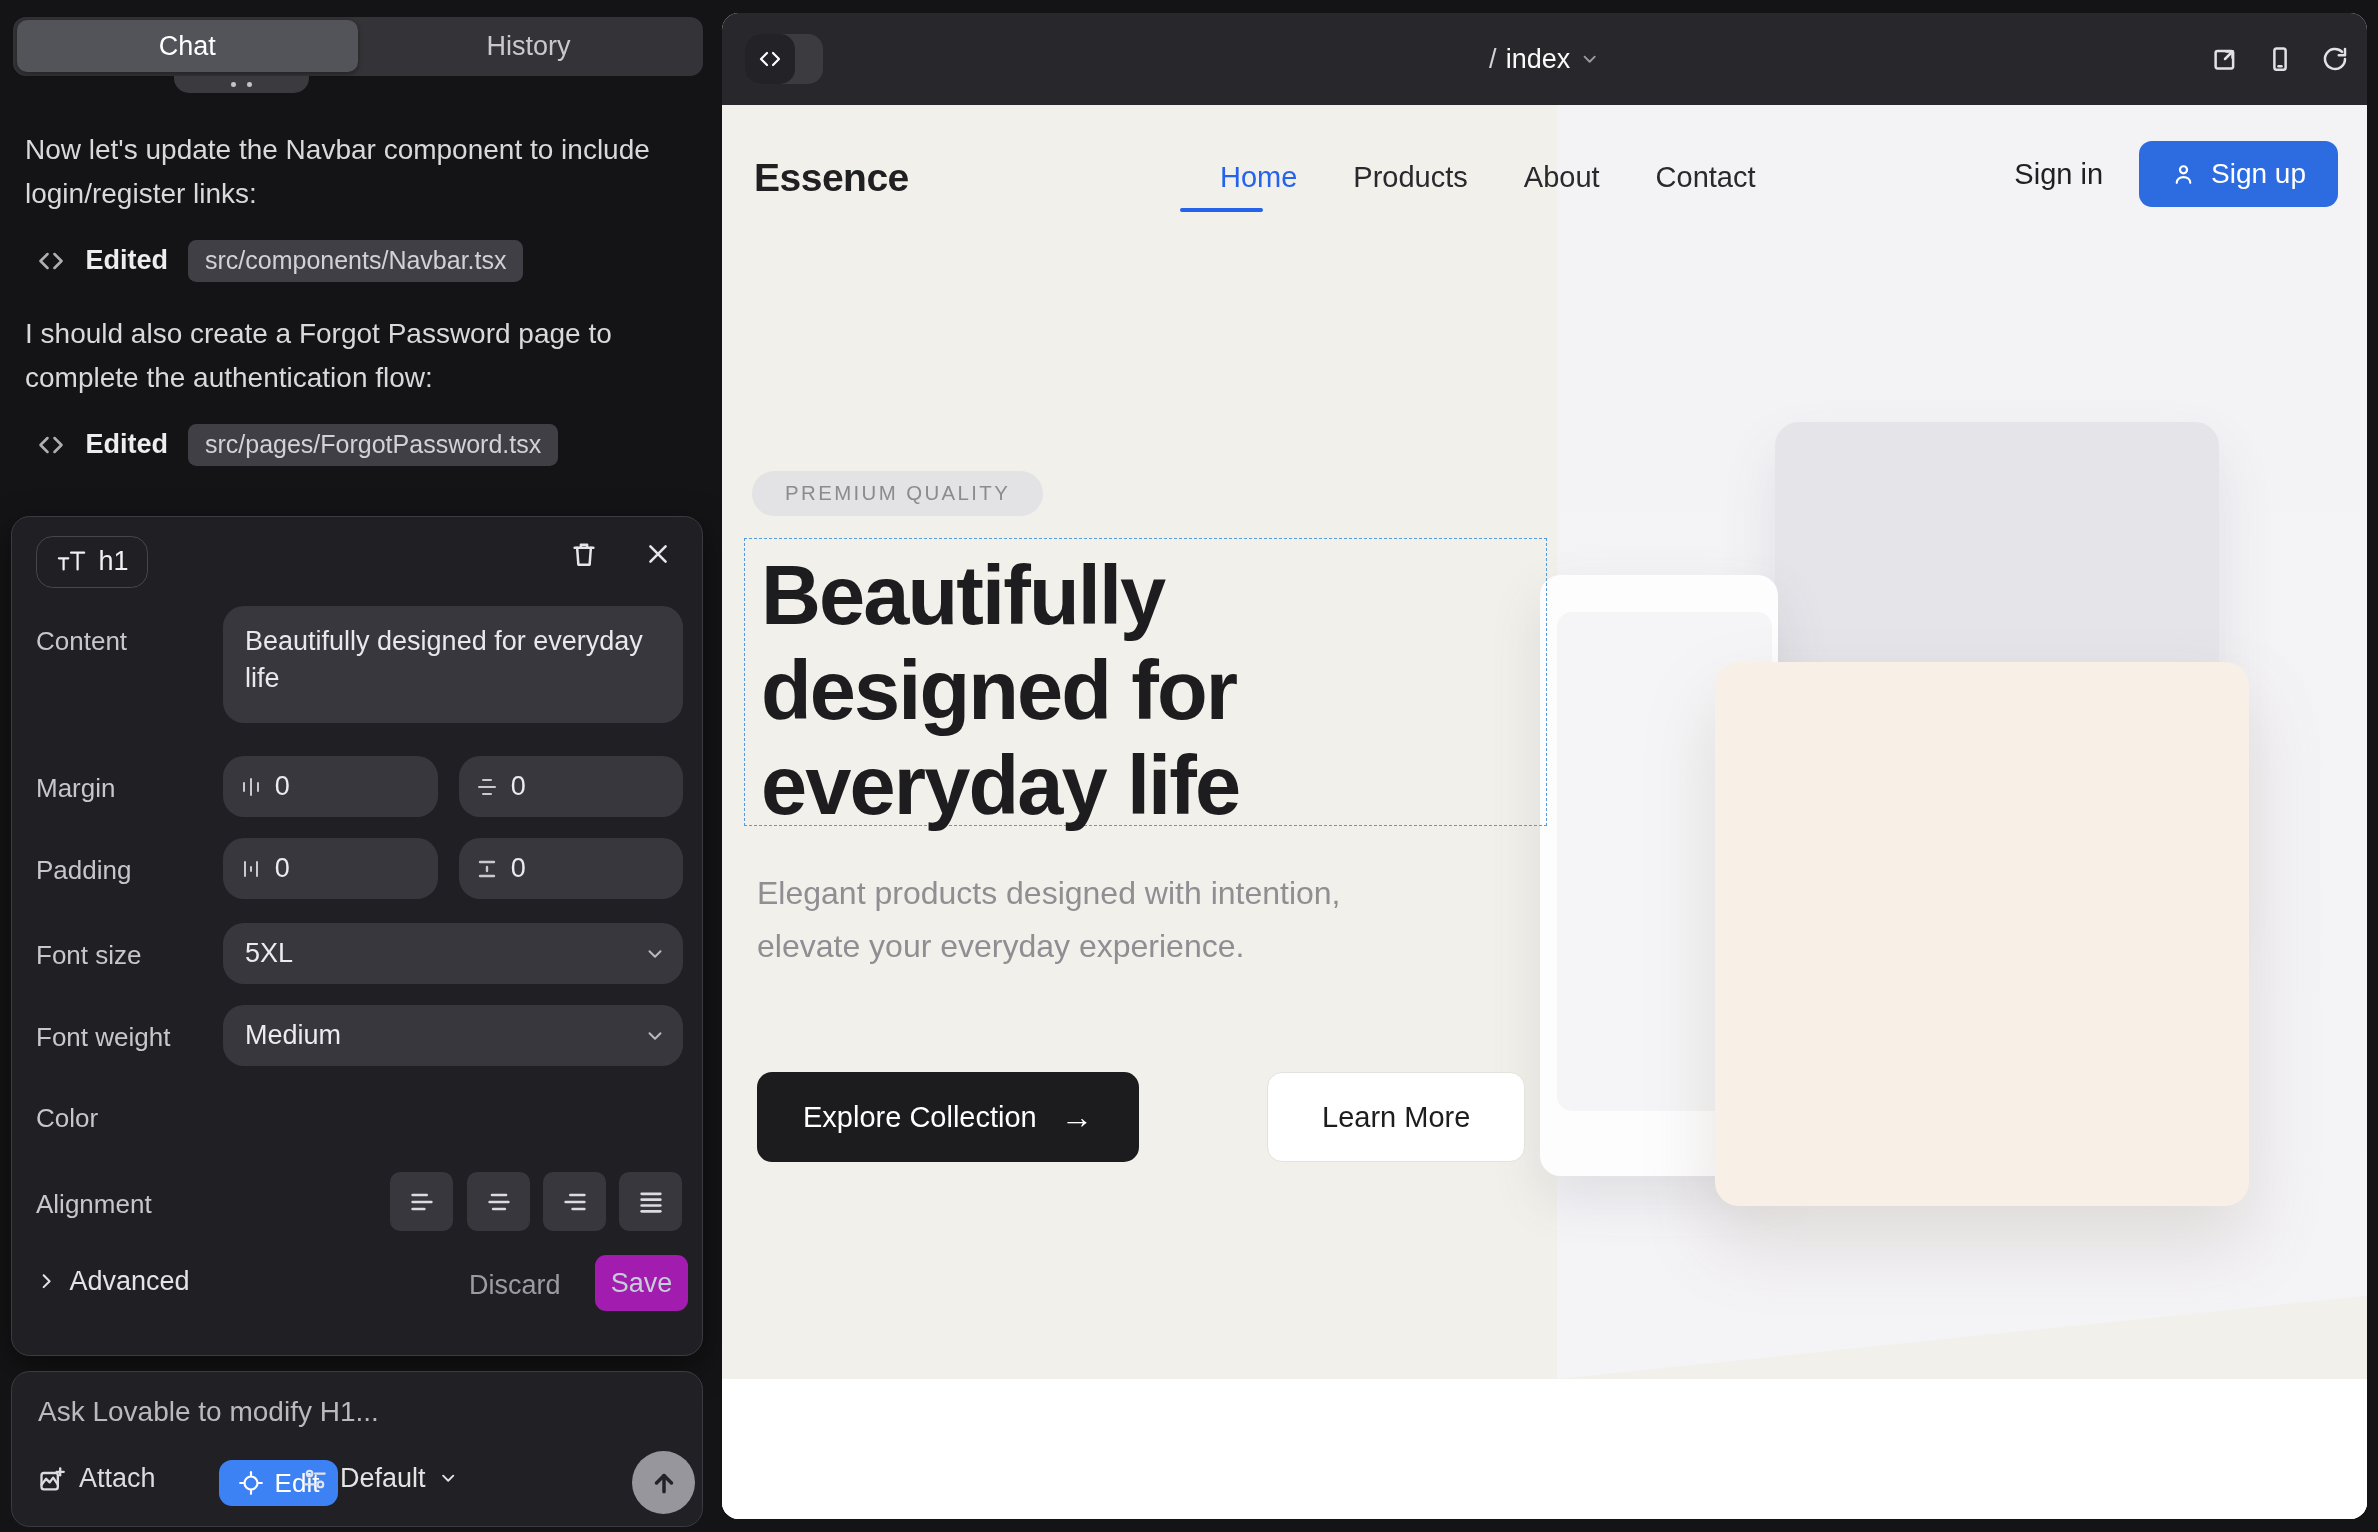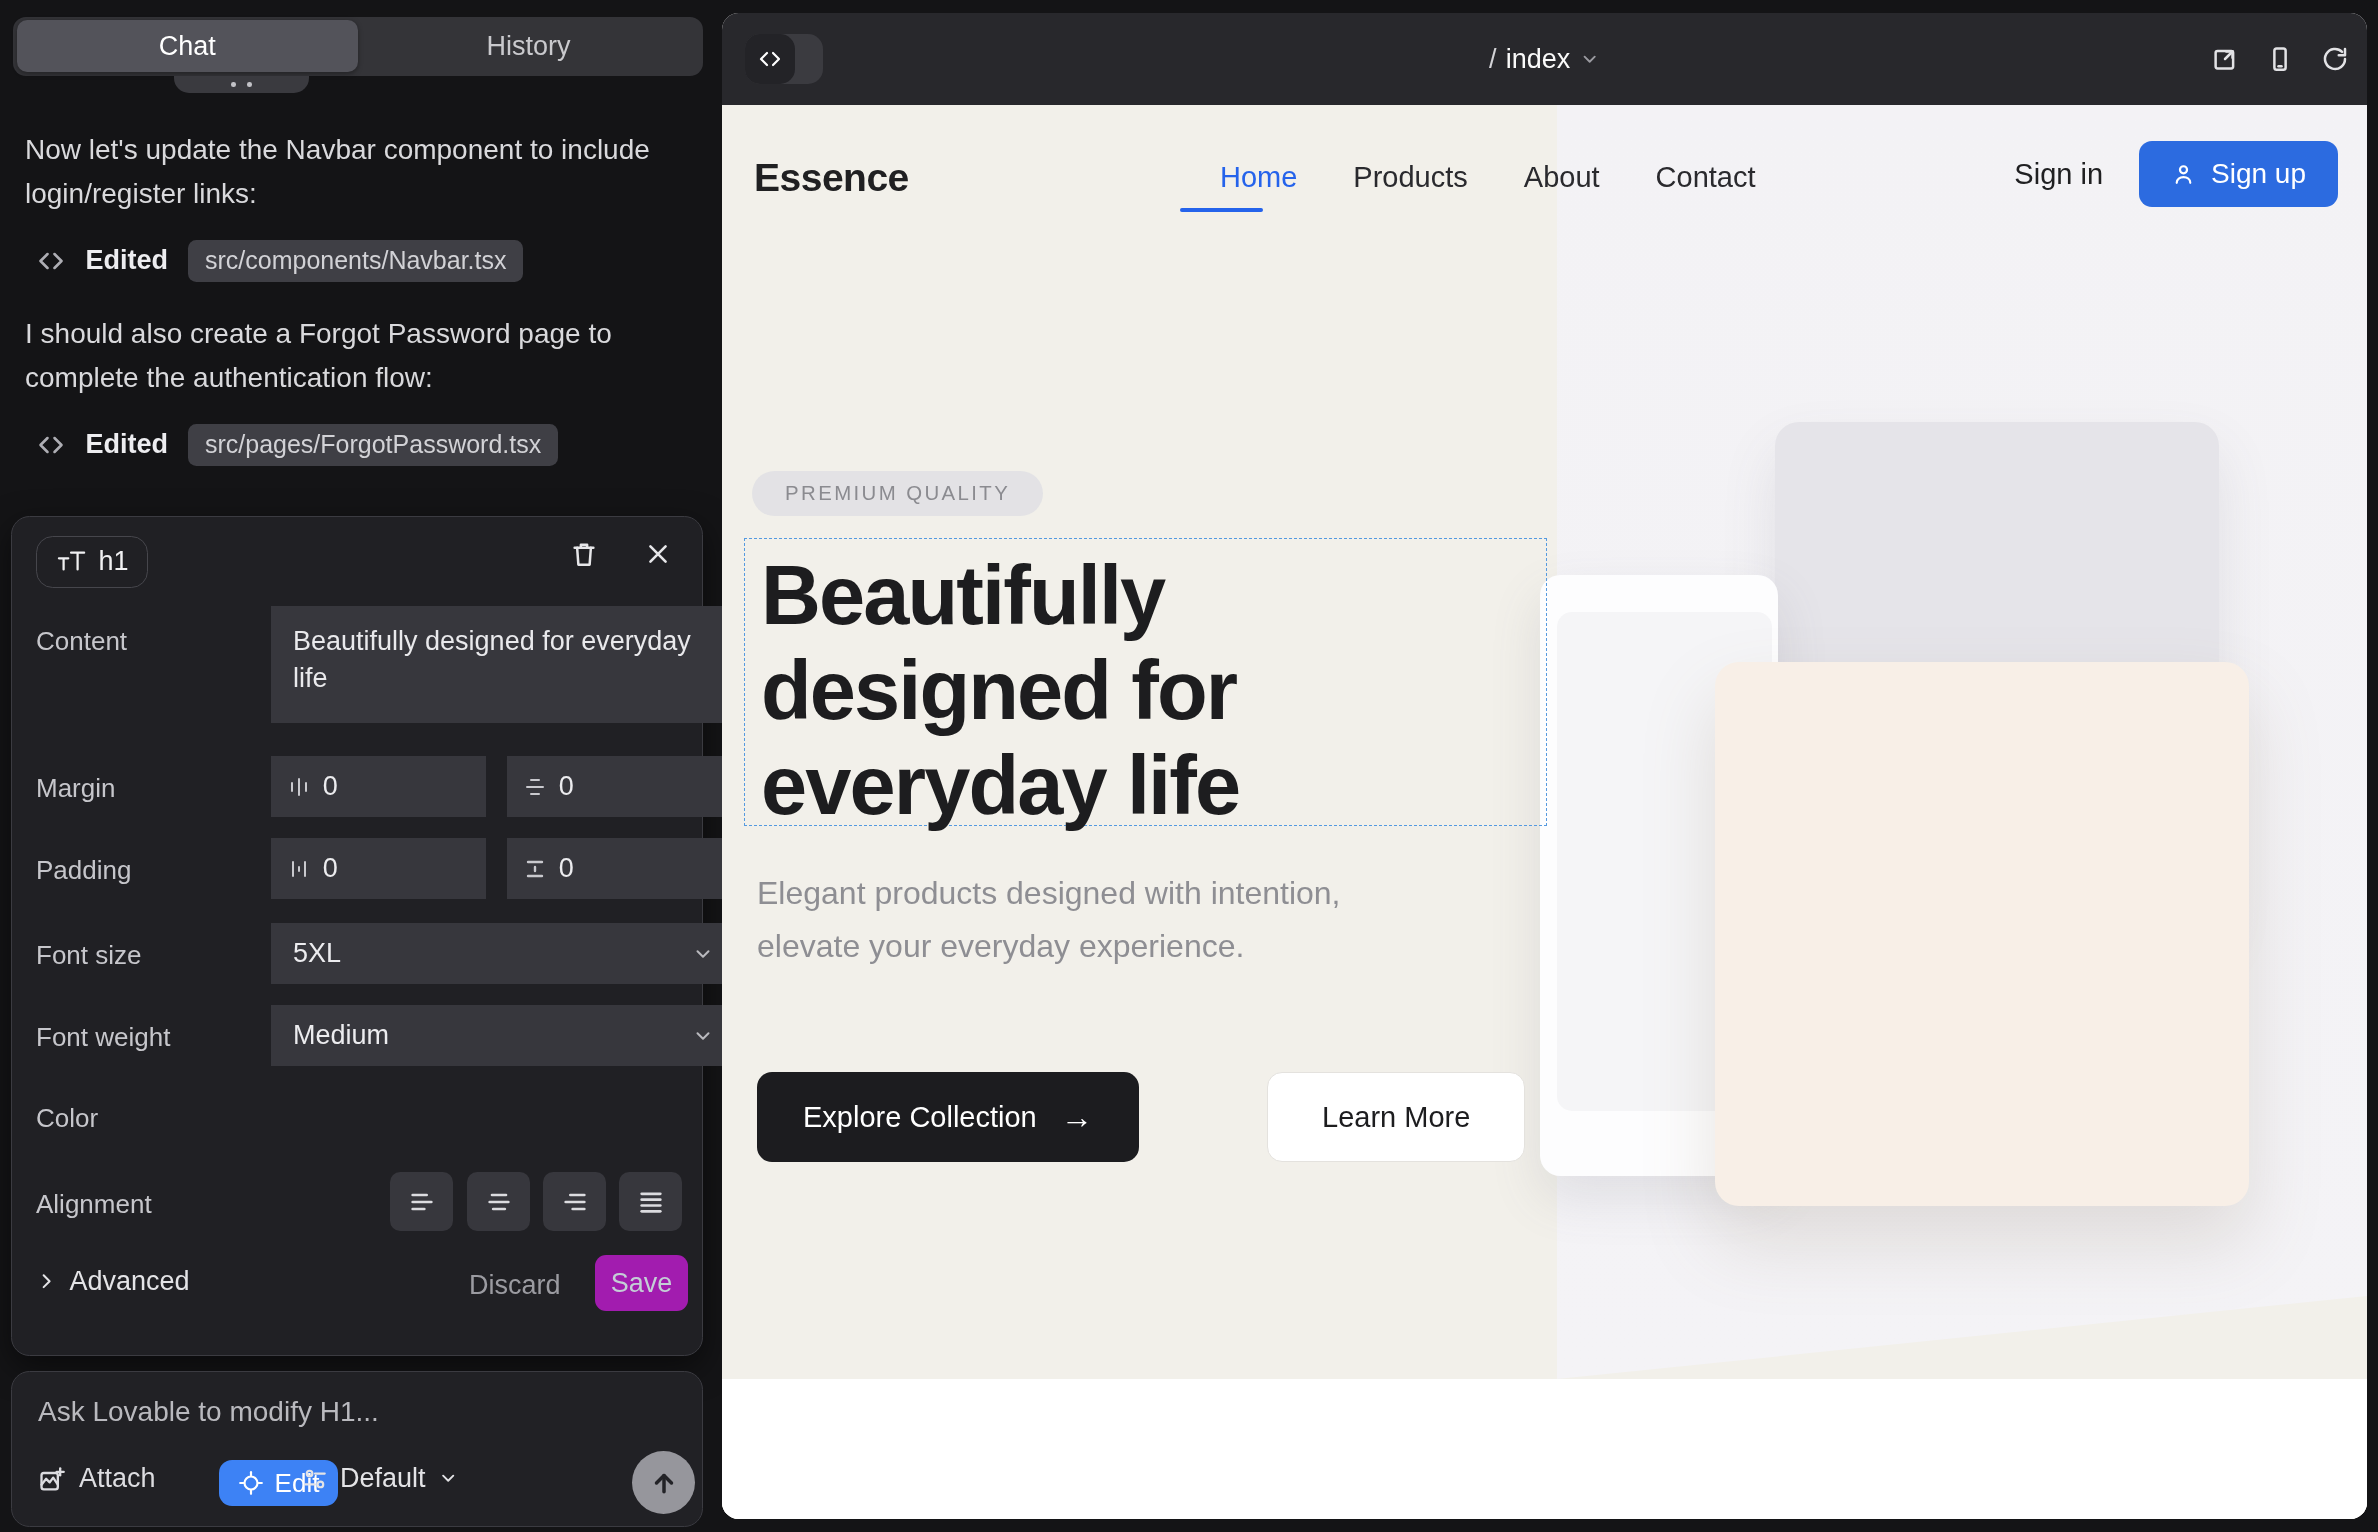--- a/index.html
+++ b/index.html
@@ -21,21 +21,21 @@
   .code-ic{color:#aeaeb4;}
   .edited-label{color:#ededf0;font-size:27px;font-weight:700;}
   .file-chip{background:#3f3f45;border-radius:8.3px;padding:6.5px 16.7px;color:#d2d2d6;font-size:25px;white-space:nowrap;}
 
   .editor-card{left:11px;top:516px;width:692px;height:840px;background:#202024;border:1.4px solid #3b3b41;
     border-radius:18.6px;box-shadow:0 11px 32px rgba(0,0,0,.5);}
   .tag-pill{left:24px;top:18.6px;height:52px;padding:0 18.6px;border:1.4px solid #46464c;border-radius:16.7px;
     display:flex;align-items:center;gap:11px;color:#f0f0f2;font-size:27px;}
   .icon-btn{color:#e6e6e9;}
   .fld-label{left:24px;color:#c6c6cb;font-size:26px;}
-  .fld{background:#37373d;border-radius:0;position:absolute;display:flex;align-items:center;margin-left:48px;}
+  .fld{background:#37373d;border-radius:21px;position:absolute;display:flex;align-items:center;}
   .fld .val{color:#ececef;font-size:27px;}
   .content-box{left:211px;top:89px;width:460px;height:117px;padding:16.7px 22px;color:#e9e9ec;font-size:27px;line-height:37px;}
   .mini-ic{color:#c9c9ce;margin:0 13px 0 16.7px;}
   .chev{color:#b9b9be;position:absolute;right:16.7px;}
   .swatch{width:30px;height:30px;border-radius:50%;margin:0 18.6px 0 20.4px;border:0.9px solid #fff;
     background:conic-gradient(#ffffff 25%,#d7d7dc 0 50%,#ffffff 0 75%,#d7d7dc 0);background-size:15px 15px;}
   .align-btn{position:absolute;top:655px;width:63px;height:59px;background:#37373d;border-radius:10.2px;
     display:flex;align-items:center;justify-content:center;color:#dcdce0;}
   .advanced{left:24px;top:749px;display:flex;align-items:center;gap:13px;color:#e4e4e7;font-size:27px;}
   .discard{left:457px;top:753px;color:#9b9ba1;font-size:27px;}

